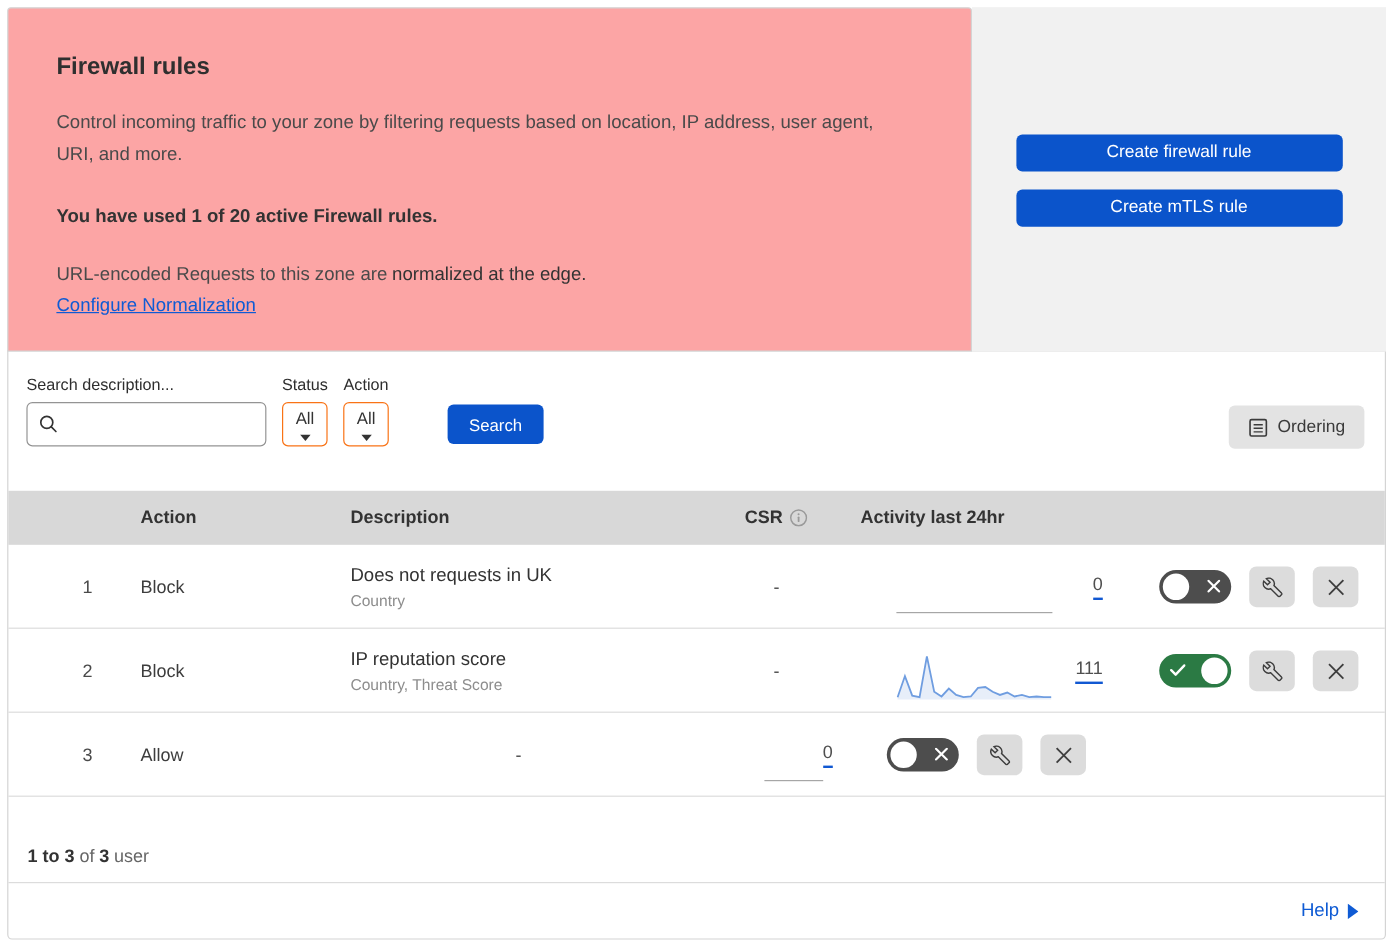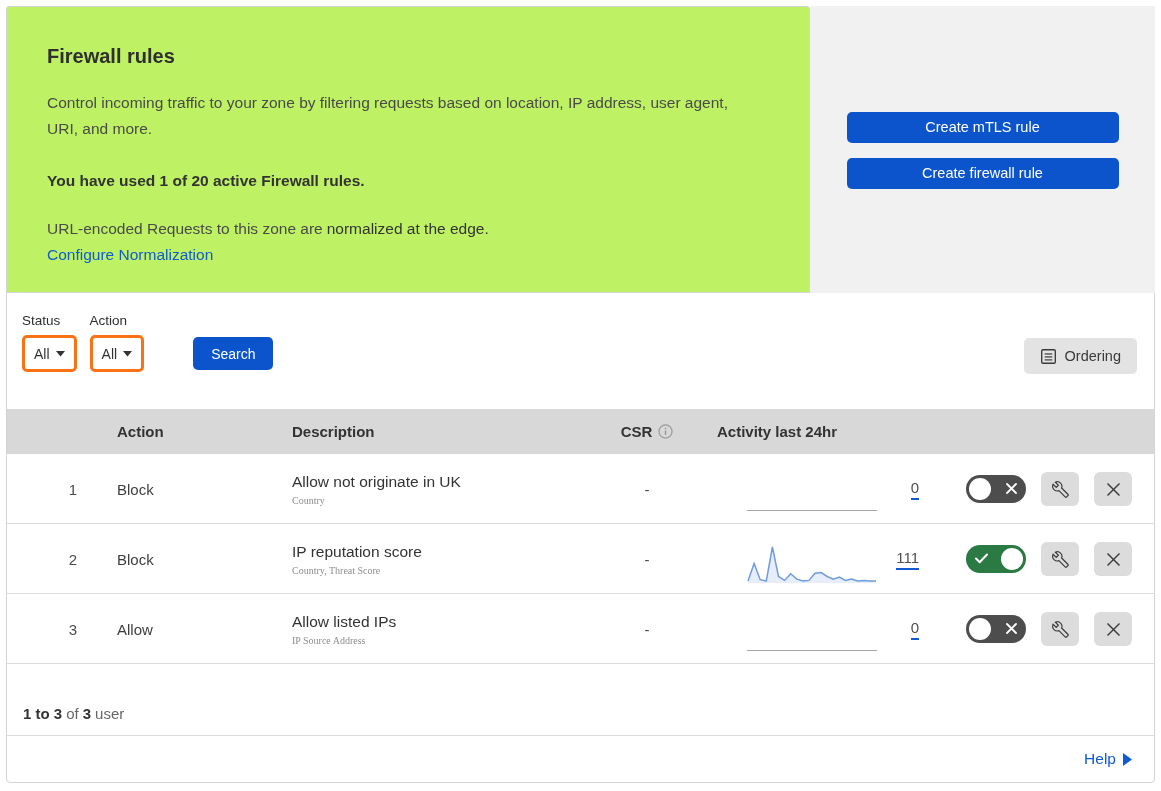--- a/index.html
+++ b/index.html
@@ -2,48 +2,48 @@
 <html><head>
 <meta charset="utf-8">
 <style>
   * { margin:0; padding:0; box-sizing:border-box; }
   html,body { width:1161px; height:791px; background:#fff; overflow:hidden;
     font-family:"Liberation Sans", sans-serif; color:#333; }
   .page { padding:6px; }
 
   
   .top { display:flex; }
-  .intro-card { flex:1; background:#bef264; border:1px solid #d4d4d4; border-radius:3px 3px 0 0;
+  .intro-card { flex:1; background:#fca5a5; border:1px solid #d4d4d4; border-radius:3px 3px 0 0;
     padding:38px 40px; height:287px; }
   .intro-card h1 { font-size:20px; font-weight:600; color:#2f2f2f; margin-bottom:22px; }
   .intro-card p.desc { font-size:15.5px; line-height:26px; color:#4a4a4a; max-width:700px; }
   .usage { font-size:15.5px; font-weight:bold; color:#333; margin-top:30px; }
   .norm { font-size:15.5px; color:#4a4a4a; margin-top:30px; }
   .norm .b { font-weight:normal; color:#333; margin-left:4px; }
-  .link { color:#0f5bd4; font-size:15.5px; cursor:pointer;text-align:right; }
+  .link { color:#0f5bd4; text-decoration:underline; font-size:15.5px; cursor:pointer;text-align:right; }
   .norm-link { display:inline-block; margin-top:8px; }
 
   .side-panel { width:345px; background:#f1f1f1; height:287px; padding-top:106px; }
   .btn-primary { display:block; width:272px; height:31px; margin:0 auto 15px auto;
     background:#0b54cb; color:#fff; border:none; border-radius:5px; font-size:14.5px;
     font-family:"Liberation Sans", sans-serif; cursor:pointer; line-height:31px; text-align:center; }
 
   
   .main-card { border:1px solid #d4d4d4; border-radius:0 0 4px 4px; margin-top:-1px; background:#fff; }
 
   .filter-bar { height:116px; display:flex; align-items:flex-start; padding:20px 17px 0 15px; }
   .fgroup { margin-right:13px; }
   .flabel { font-size:13.5px; color:#2e2e2e; margin-bottom:7px; display:block; }
   .search-box { position:relative; width:200px; }
   .search-box input { width:200px; height:37px; border:1px solid #949494; border-radius:5px;
     padding:0 8px 0 32px; font-size:14px; font-family:"Liberation Sans", sans-serif; outline:none; }
   .search-box .mag { position:absolute; left:10px; top:10px; }
-  .dropdown { height:37px; border:3px solid #f97316; border-radius:5px; background:#fff;
+  .dropdown { height:37px; border:1px solid #f97316; border-radius:5px; background:#fff;
     display:flex; align-items:center; justify-content:center; gap:6px; font-size:14px; color:#333;
-    cursor:pointer; padding:0 9px; }
+    cursor:pointer; padding:0 9px;flex-direction:column; }
   .btn-search { height:33px; margin-top:2px; padding:0 18px; background:#0b54cb; color:#fff;
     border:none; border-radius:5px; font-size:14px; font-family:"Liberation Sans", sans-serif;
     cursor:pointer; }
   .spacer { flex:1; }
   .btn-ordering { height:36px; margin-top:1px; padding:0 16px; background:#e3e3e3; color:#3a3a3a;
     border:none; border-radius:5px; font-size:14.5px; font-family:"Liberation Sans", sans-serif;
     display:flex; align-items:center; gap:8px; cursor:pointer; }
 
   
   .grid { display:grid; grid-template-columns:90px 175px 320px 110px 225px 1fr; align-items:center; }
@@ -51,21 +51,21 @@
   .th-action { padding-left:20px; }
   .th-desc { padding-left:20px; }
   .th-csr { text-align:center; display:flex; align-items:center; justify-content:center; gap:6px; }
   .th-activity { padding-left:15px; }
 
   .trow { height:70px; border-bottom:1px solid #dcdcdc; }
   .c-num { text-align:right; padding-right:20px; font-size:15px; color:#4a4a4a; }
   .c-action { padding-left:20px; font-size:15px; color:#3d3d3d; }
   .c-desc { padding-left:20px; }
   .c-desc .t1 { font-size:15.5px; color:#333; margin-bottom:4px; }
-  .c-desc .t2 { font-size:10px; color:#8d8d8d;font-family:Liberation Serif, serif; }
+  .c-desc .t2 { font-size:13px; color:#8d8d8d; }
   .c-csr { text-align:center; font-size:15px; color:#4a4a4a; }
   .c-activity { display:flex; align-items:center; height:70px; }
   .spark { width:130px; height:44px; margin-left:45px; margin-top:10px; position:relative; }
   .spark.flat { border-bottom:1px solid #a6a6a6; height:40px; margin-top:4px; }
   .count-wrap { flex:1; text-align:right; padding-right:8px; }
   .count { display:inline-block; font-size:15px; color:#4f4f4f; border-bottom:2px solid #1158d2;
     padding-bottom:2px; cursor:pointer; }
   .c-controls { display:flex; justify-content:flex-end; align-items:center; gap:15px; padding-right:22px; }
 
   .toggle { width:60px; height:28px; border-radius:14px; position:relative; cursor:pointer; flex:0 0 auto; }
@@ -98,28 +98,38 @@
 
   <div class="top">
     <div class="intro-card">
       <h1>Firewall rules</h1>
       <p class="desc">Control incoming traffic to your zone by filtering requests based on location, IP address, user agent, URI, and more.</p>
       <p class="usage">You have used 1 of 20 active Firewall rules.</p>
       <p class="norm"><span>URL-encoded Requests to this zone are</span><span class="b">normalized at the edge.</span></p>
       <a class="link norm-link">Configure Normalization</a>
     </div>
     <div class="side-panel">
+      <button class="btn-primary">Create firewall rule</button>
       <button class="btn-primary">Create mTLS rule</button>
-      <button class="btn-primary">Create firewall rule</button>
     </div>
   </div>
 
   <div class="main-card">
 
     <div class="filter-bar">
+      <div class="fgroup">
+        <span class="flabel">Search description...</span>
+        <div class="search-box">
+          <svg class="mag" width="16" height="16" viewBox="0 0 16 16">
+            <circle cx="7" cy="7" r="5" fill="none" stroke="#333" stroke-width="1.4"></circle>
+            <line x1="10.8" y1="10.8" x2="14.6" y2="14.6" stroke="#333" stroke-width="1.4" stroke-linecap="round"></line>
+          </svg>
+          <input type="text" value="" style="">
+        </div>
+      </div>
       <div class="fgroup">
         <span class="flabel">Status</span>
         <div class="dropdown">
           <span>All</span>
           <svg width="9" height="6" viewBox="0 0 9 6">
               <polygon points="0,0 9,0 4.5,5.5" fill="#333"></polygon>
             </svg>
         </div>
       </div>
       <div class="fgroup">
@@ -161,21 +171,21 @@
         </svg>
       </div>
       <div class="th-activity">Activity last 24hr</div>
       <div></div>
     </div>
 
     <div class="grid trow">
       <div class="c-num">1</div>
       <div class="c-action">Block</div>
       <div class="c-desc">
-        <div class="t1">Allow not originate in UK</div>
+        <div class="t1">Does not requests in UK</div>
         <div class="t2">Country</div>
       </div>
       <div class="c-csr">-</div>
       <div class="c-activity">
         <div class="spark flat"></div>
         <div class="count-wrap">
           <a class="count">0</a>
         </div>
       </div>
       <div class="c-controls">
@@ -236,24 +246,20 @@
               <line x1="1.5" y1="1.5" x2="13.5" y2="13.5" stroke="#3d3d3d" stroke-width="1.5"></line>
               <line x1="13.5" y1="1.5" x2="1.5" y2="13.5" stroke="#3d3d3d" stroke-width="1.5"></line>
             </svg>
         </button>
       </div>
     </div>
 
     <div class="grid trow">
       <div class="c-num">3</div>
       <div class="c-action">Allow</div>
-      <div class="c-desc">
-        <div class="t1">Allow listed IPs</div>
-        <div class="t2">IP Source Address</div>
-      </div>
       <div class="c-csr">-</div>
       <div class="c-activity">
         <div class="spark flat"></div>
         <div class="count-wrap">
           <a class="count">0</a>
         </div>
       </div>
       <div class="c-controls">
         <div class="toggle off">
 

